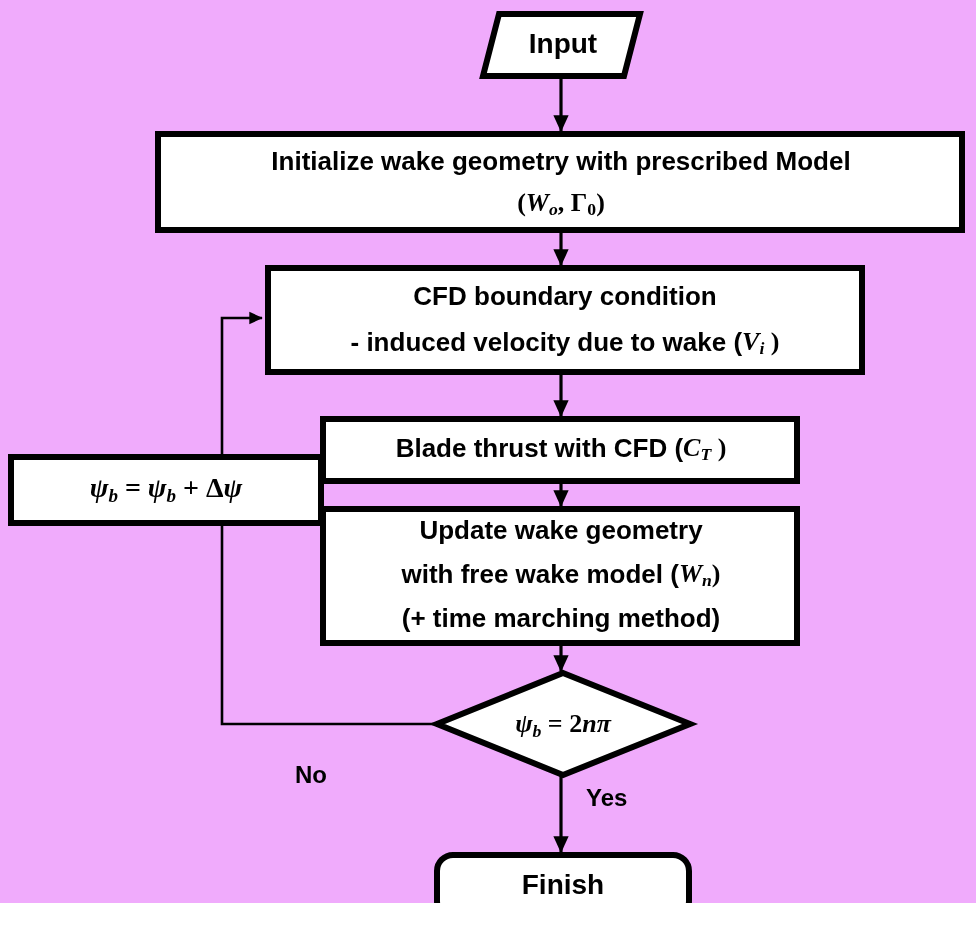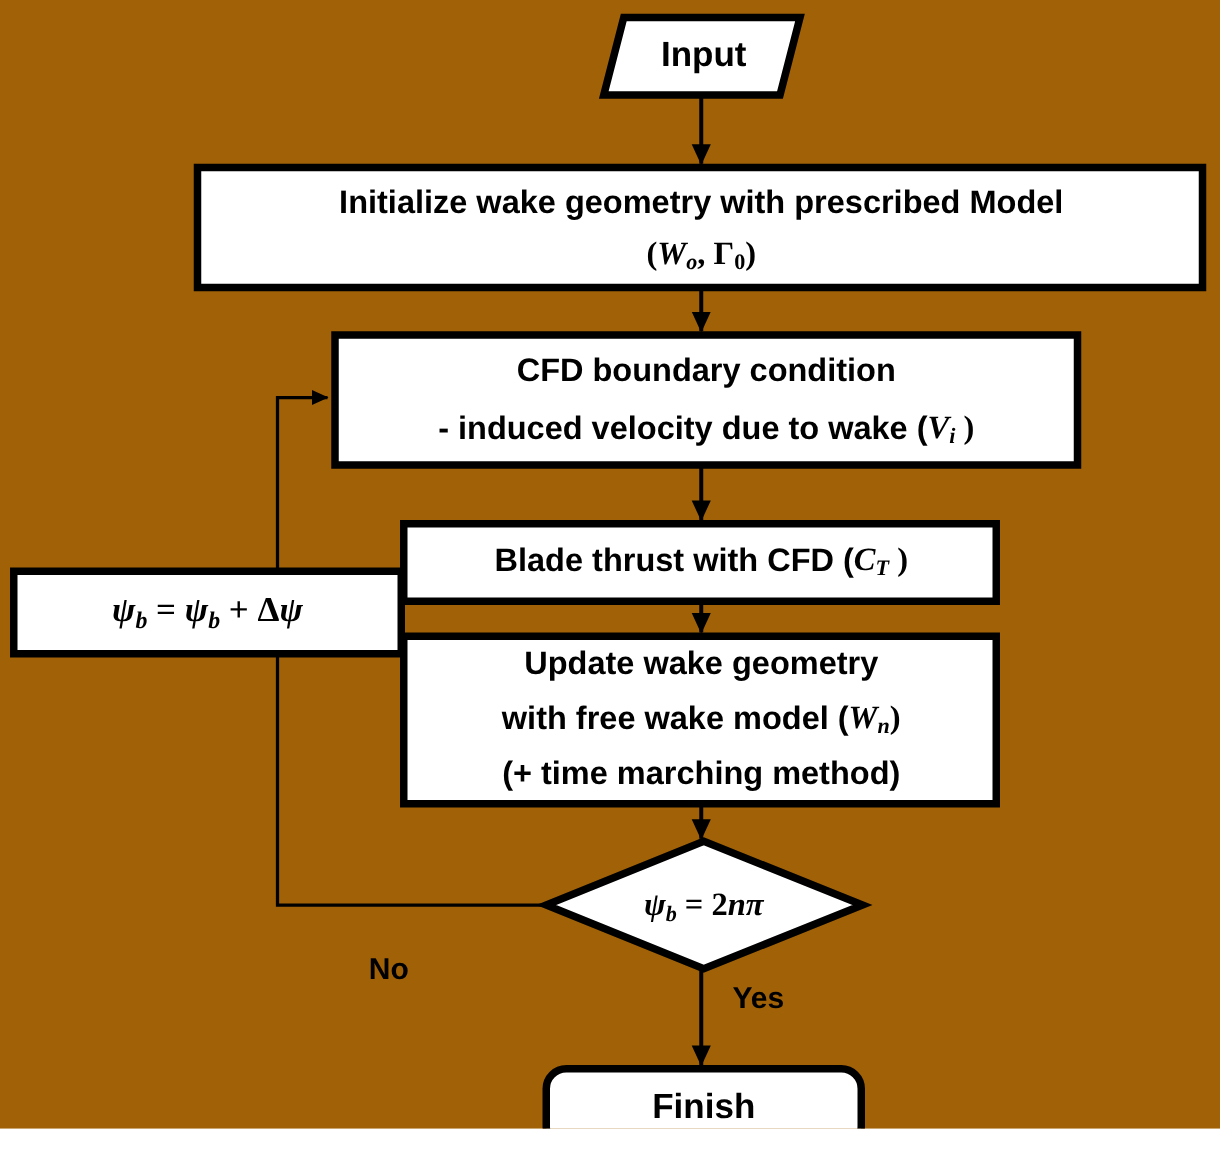--- a/index.html
+++ b/index.html
@@ -7,21 +7,21 @@
     padding: 0;
     background: #ffffff;
   }
   body {
     font-family: "Liberation Sans", sans-serif;
   }
   #canvas {
     position: relative;
     width: 976px;
     height: 903px;
-    background: #a16207;
+    background: #f0abfc;
     overflow: hidden;
   }
   svg#flow {
     position: absolute;
     left: 0;
     top: 0;
     width: 976px;
     height: 932px;
   }
   .node-text {

